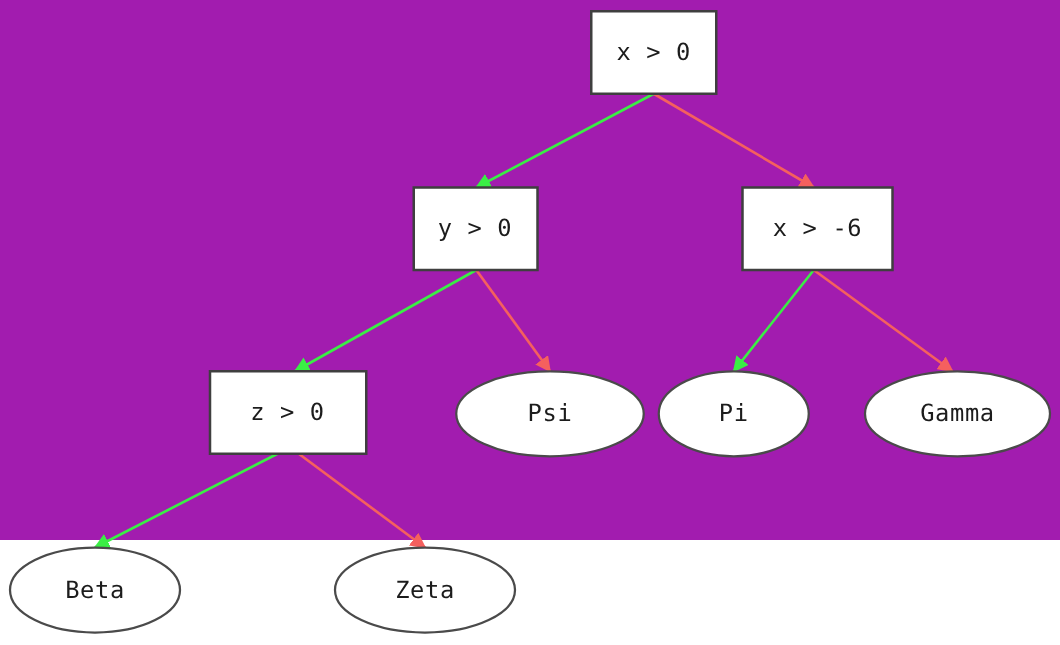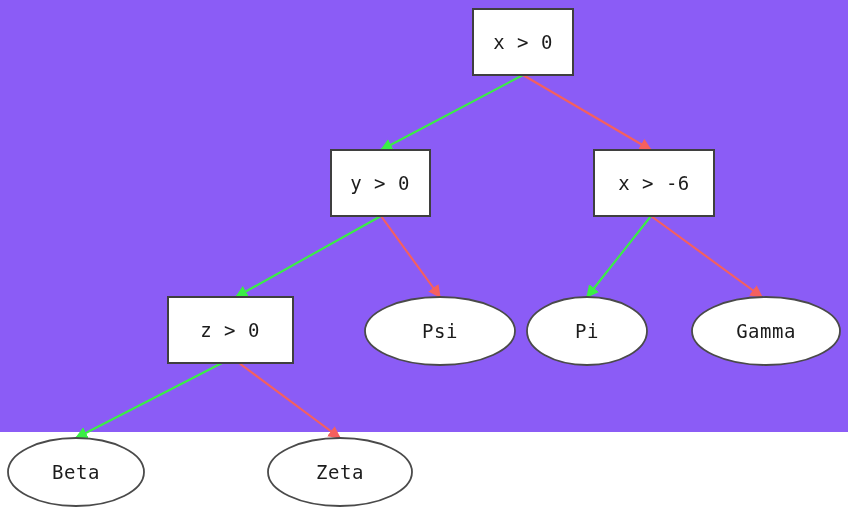--- a/index.html
+++ b/index.html
@@ -10,21 +10,21 @@
   body {
     width: 848px;
     height: 516px;
     overflow: hidden;
     font-family: "DejaVu Sans Mono", monospace;
   }
   #diagram-root {
     position: relative;
     width: 848px;
     height: 432px;
-    background: #8b5cf6;
+    background: #a21caf;
     text-decoration: underline;
   }
   svg#tree-svg {
     display: block;
     width: 848px;
     height: 516px;
   }
   .node-shape {
     fill: #ffffff;
     stroke: #3f3f3f;

